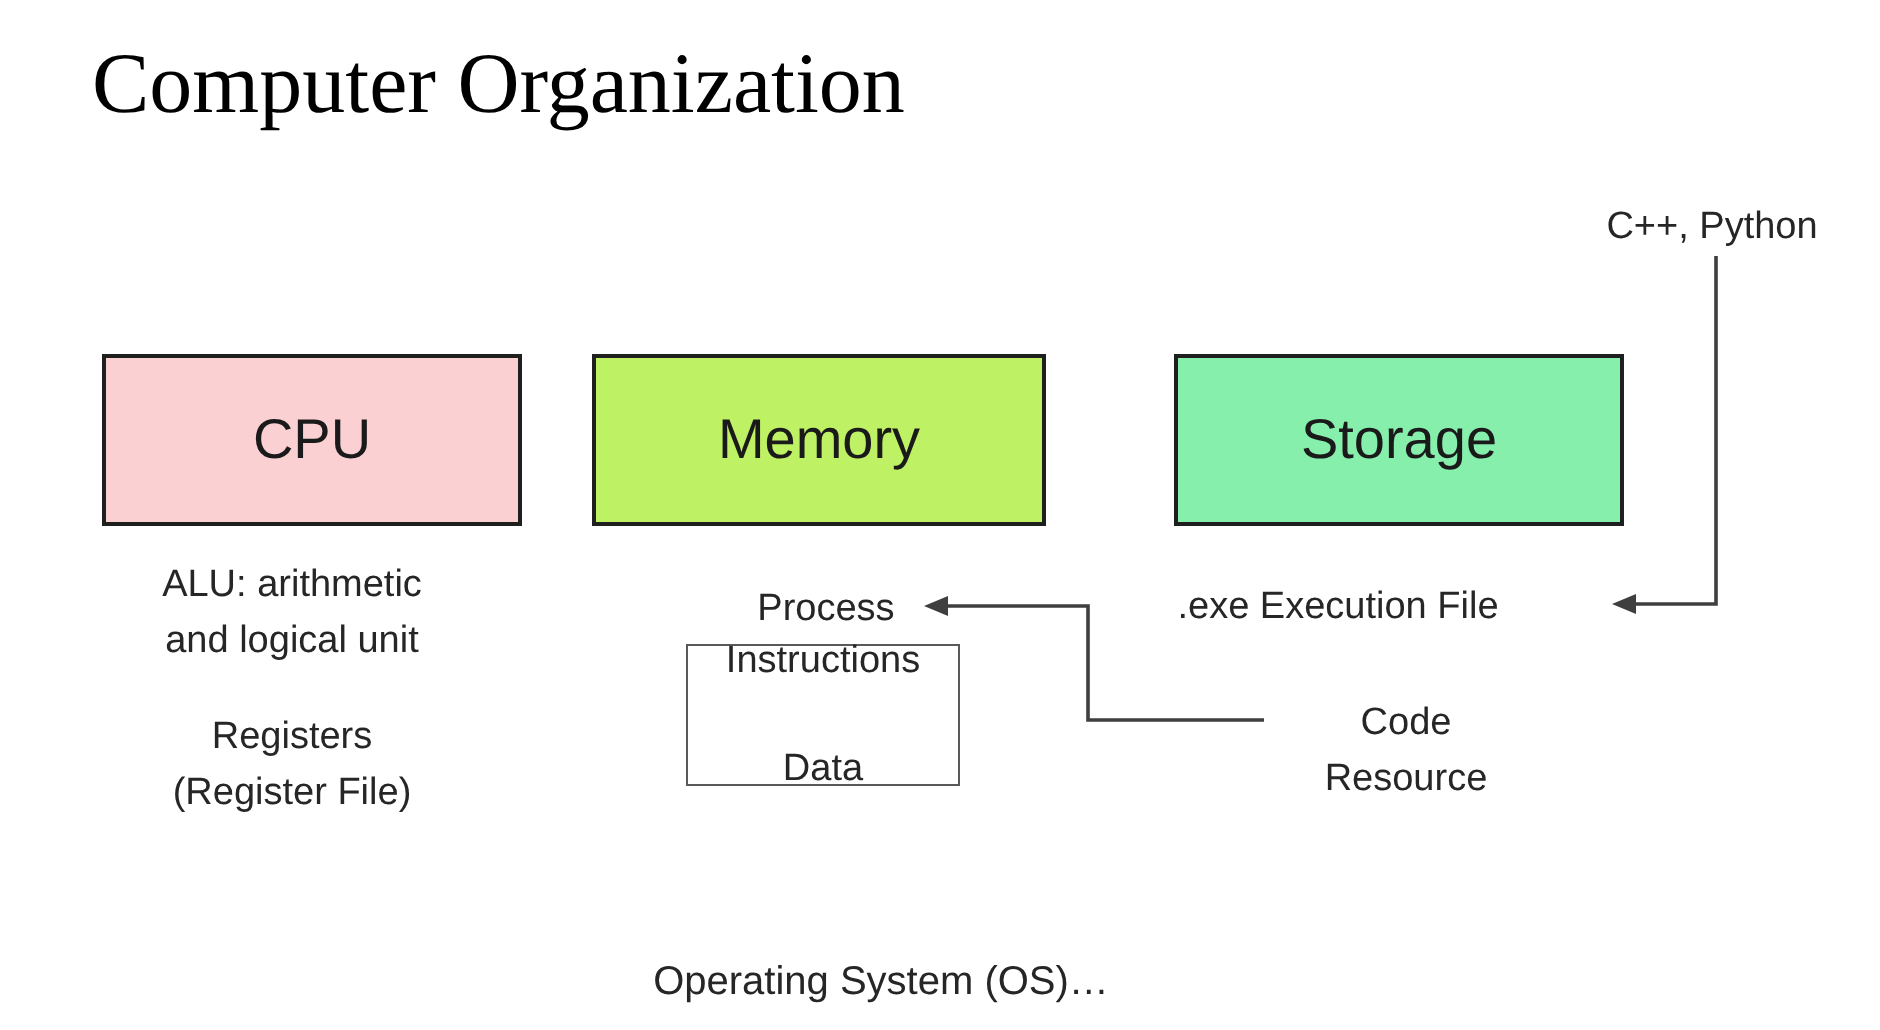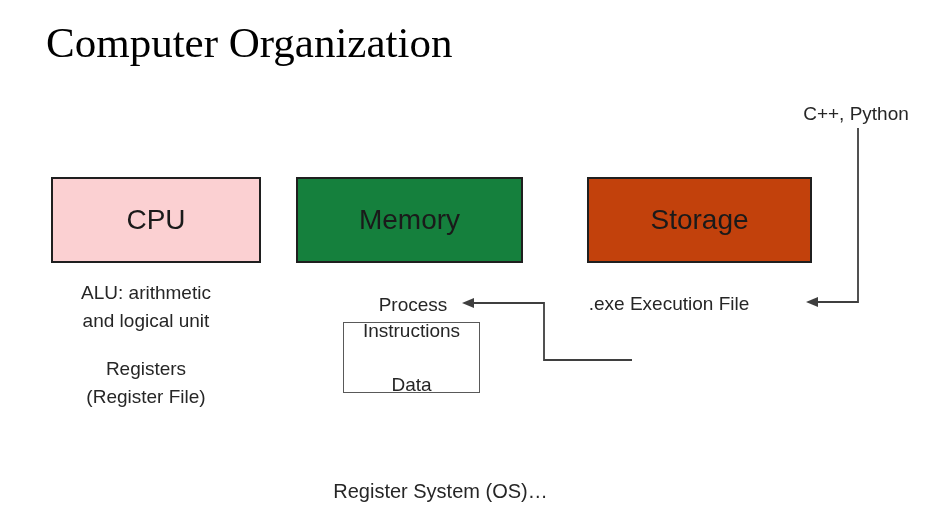--- a/index.html
+++ b/index.html
@@ -34,22 +34,22 @@
     height: 86px;
     border: 2px solid #1f1f1f;
     box-sizing: border-box;
     display: flex;
     align-items: center;
     justify-content: center;
     font-size: 28px;
     color: #1a1a1a;
   }
   .box-cpu     { left: 35px;  width: 210px; background: #FBD0D2; margin-left: 16px; }
-  .box-memory  { left: 296px; width: 227px; background: #15803d; }
-  .box-storage { left: 587px; width: 225px; background: #c2410c; }
+  .box-memory  { left: 296px; width: 227px; background: #bef264; }
+  .box-storage { left: 587px; width: 225px; background: #86efac; }
 
   .note {
     position: absolute;
     font-size: 19px;
     line-height: 28px;
     text-align: center;
     color: #262626;
     white-space: nowrap;
   }
   .note-alu        { left: 41px;  top: 279px; width: 210px; }
@@ -116,22 +116,26 @@
     <div>(Register File)</div>
   </div>
 
   <div class="note note-process">Process</div>
 
   <div class="instructions-box">
     <div>Instructions</div>
     <div>Data</div>
   </div>
 
+  <div class="note note-code">
+    <div>Code</div>
+    <div>Resource</div>
+  </div>
 
-  <div class="note note-os">Register System (OS)…</div>
+  <div class="note note-os">Operating System (OS)…</div>
 
   <svg class="connectors" width="940" height="515" viewBox="0 0 940 515" xmlns="http://www.w3.org/2000/svg">
 
     <path d="M 858 128 L 858 302 L 817 302" fill="none" stroke="#3F3F3F" stroke-width="1.8"></path>
     <path d="M 806 302 L 818 297 L 818 307 Z" fill="#3F3F3F" stroke="none"></path>
 
     <path d="M 632 360 L 544 360 L 544 303 L 473 303" fill="none" stroke="#3F3F3F" stroke-width="1.8"></path>
     <path d="M 462 303 L 474 298 L 474 308 Z" fill="#3F3F3F" stroke="none"></path>
   </svg>
 

